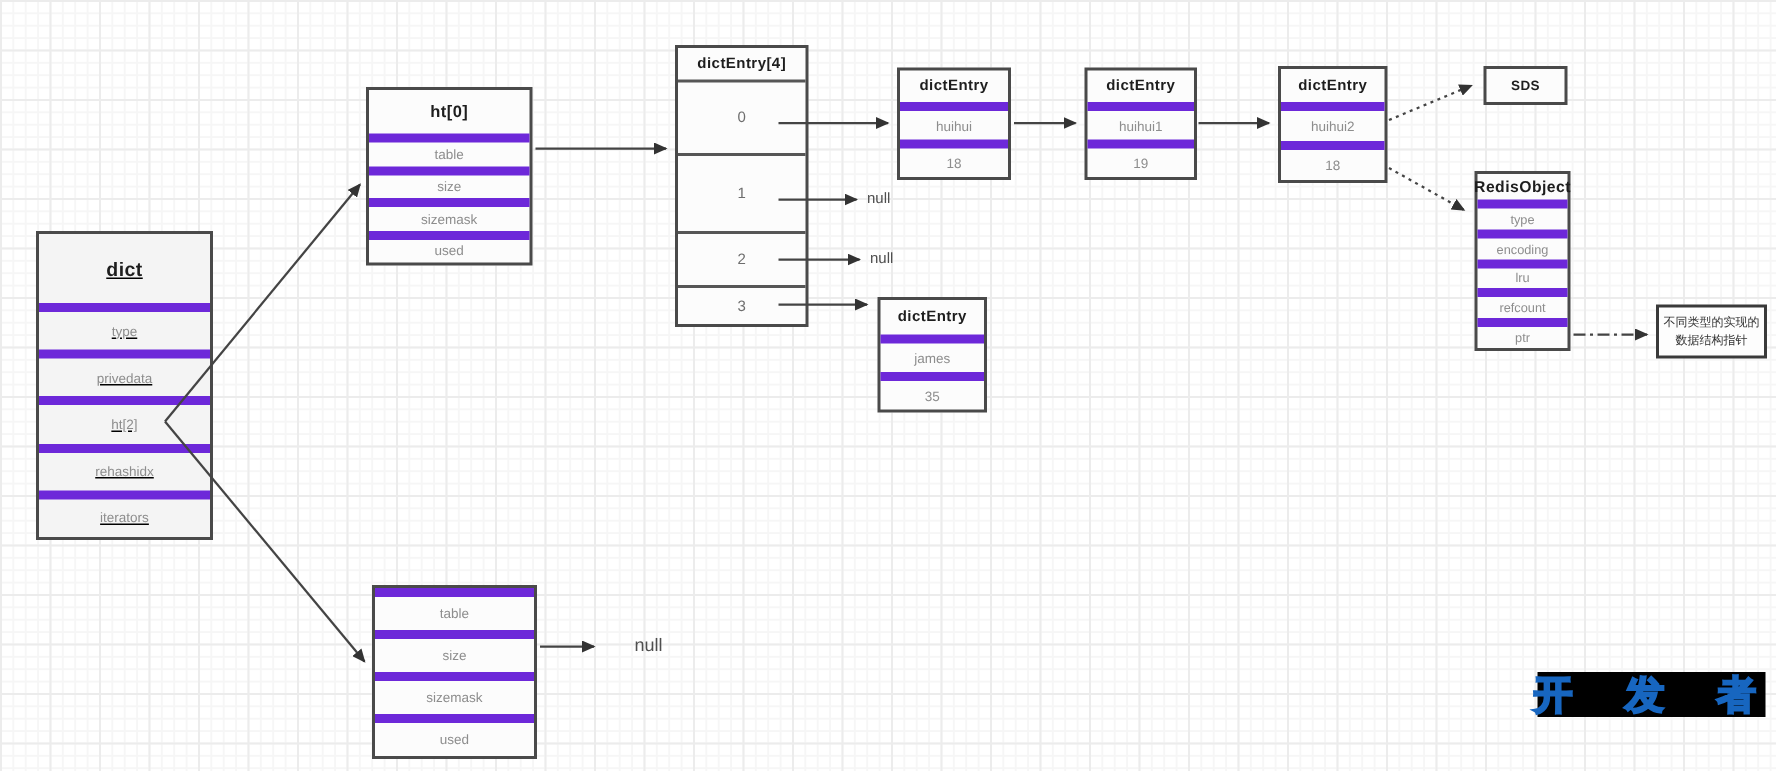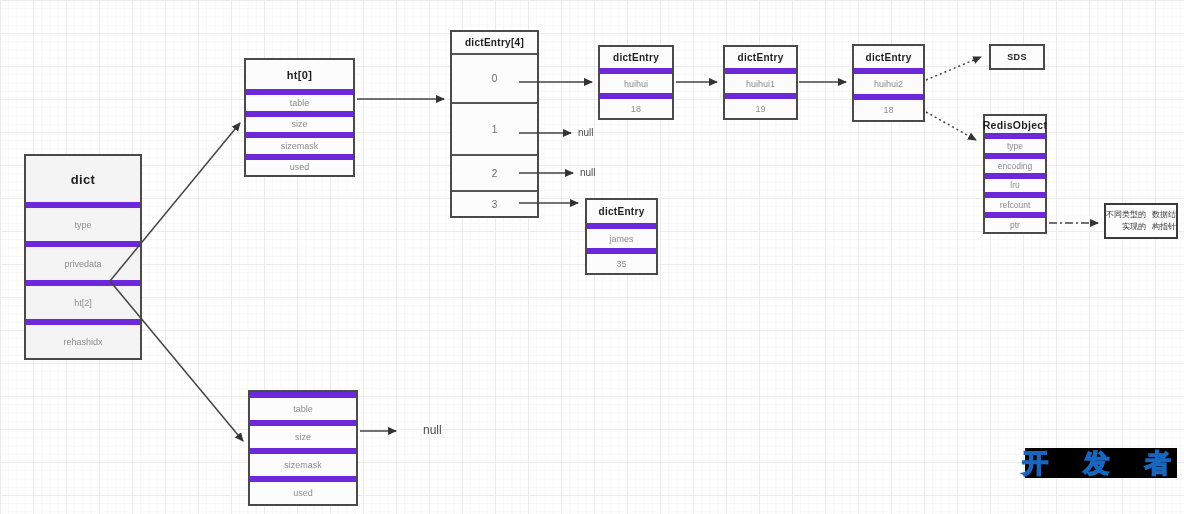--- a/index.html
+++ b/index.html
@@ -27,22 +27,22 @@
     border-top:6px solid #6d28d9;color:#8d8d8d;font-size:9px;box-sizing:border-box;
   }
   .box .slot{
     display:flex;align-items:center;justify-content:center;
     border-top:2px solid #565656;color:#6d6d6d;font-size:10px;box-sizing:border-box;
   }
   .nulltext{position:absolute;color:#4e4e4e;font-size:10px;z-index:2;}
   .arrows{position:absolute;left:0;top:0;z-index:3;pointer-events:none;}
   .annotation{
     position:absolute;box-sizing:border-box;border:2px solid #3a3a3a;background:#fdfdfd;
-    display:flex;flex-direction:row;align-items:center;justify-content:center;
-    font-size:8px;color:#333;line-height:1.45;z-index:2;text-align:right;
+    display:flex;flex-direction:column;align-items:center;justify-content:center;
+    font-size:8px;color:#333;line-height:1.45;z-index:2;text-align:left;
   }
   .wm-band{
     position:absolute;left:1025px;top:448px;width:152px;height:30px;background:#000;
     display:flex;align-items:center;justify-content:center;z-index:4;
   }
   .wm-cn{
     font-size:26px;font-weight:bold;letter-spacing:9px;word-spacing:10px;
     color:#ffffff;-webkit-text-stroke:1.5px #1766c0;white-space:nowrap;
   }
   .wm-en{
@@ -70,26 +70,27 @@
     <line x1="519" y1="173" x2="573" y2="173" stroke="#444" stroke-width="1.5" marker-end="url(#ah)"></line>
     <line x1="519" y1="203" x2="578" y2="203" stroke="#444" stroke-width="1.5" marker-end="url(#ah)"></line>
     <line x1="676" y1="82" x2="717" y2="82" stroke="#444" stroke-width="1.5" marker-end="url(#ah)"></line>
     <line x1="799" y1="82" x2="846" y2="82" stroke="#444" stroke-width="1.5" marker-end="url(#ah)"></line>
     <line x1="926" y1="80" x2="981" y2="57" stroke="#444" stroke-width="1.5" stroke-dasharray="2,3" marker-end="url(#ah)"></line>
     <line x1="926" y1="112" x2="976" y2="140" stroke="#444" stroke-width="1.5" stroke-dasharray="2,3" marker-end="url(#ah)"></line>
     <line x1="1049" y1="223" x2="1098" y2="223" stroke="#444" stroke-width="1.5" stroke-dasharray="8,3,2,3" marker-end="url(#ah)"></line>
     <line x1="360" y1="431" x2="396" y2="431" stroke="#444" stroke-width="1.5" marker-end="url(#ah)"></line>
   </svg>
 
-  <div class="box" style="left:24px;top:154px;width:118px;height:206px;background:#f4f4f4;">
+  <div class="box" style="left:24px;top:154px;width:118px;height:206px;background:#f4f4f4;text-decoration:underline;">
     <div class="title" style="height:46px;font-size:13px;">dict</div>
     <div class="row">type</div>
     <div class="row">privedata</div>
     <div class="row">ht[2]</div>
     <div class="row">rehashidx</div>
+    <div class="row">iterators</div>
   </div>
 
   <div class="box" style="left:244px;top:58px;width:111px;height:119px;">
     <div class="title" style="height:29px;font-size:11px;border-radius:10px;">ht[0]</div>
     <div class="row">table</div>
     <div class="row">size</div>
     <div class="row">sizemask</div>
     <div class="row">used</div>
   </div>
 

